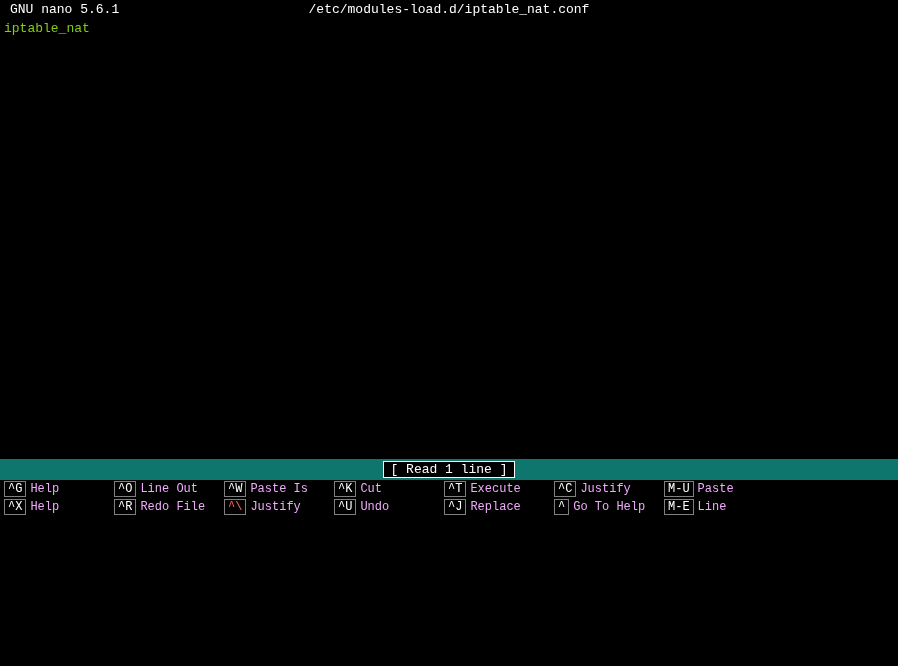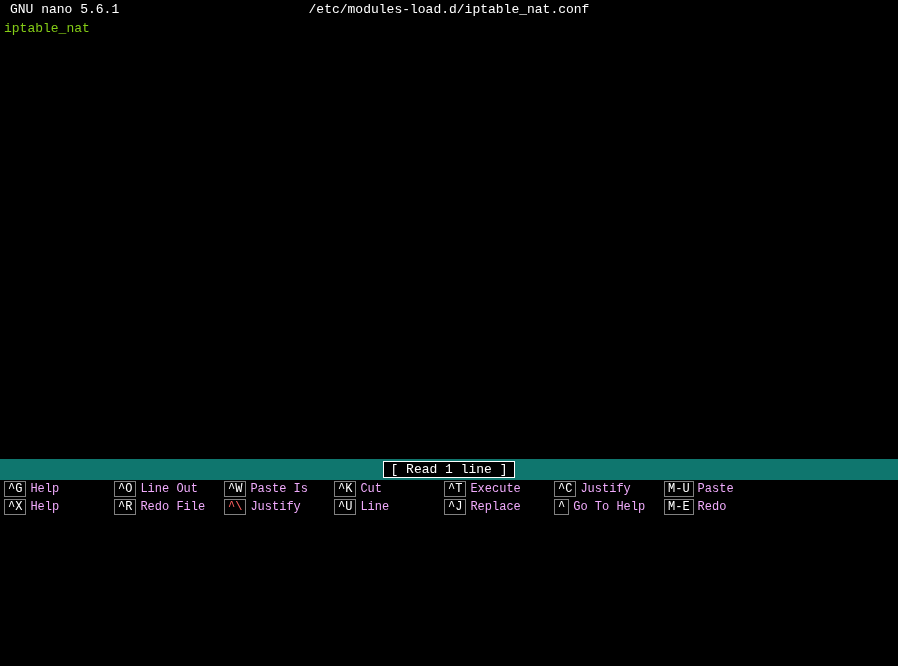--- a/index.html
+++ b/index.html
@@ -163,29 +163,29 @@
       <div class="shortcut-item">
         <span class="shortcut-key">^R</span>
         <span class="shortcut-label">Redo File</span>
       </div>
       <div class="shortcut-item">
         <span class="shortcut-key"><span class="shortcut-key-red">^\</span></span>
         <span class="shortcut-label">Justify</span>
       </div>
       <div class="shortcut-item">
         <span class="shortcut-key">^U</span>
-        <span class="shortcut-label">Line</span>
+        <span class="shortcut-label">Undo</span>
       </div>
       <div class="shortcut-item">
         <span class="shortcut-key">^J</span>
         <span class="shortcut-label">Replace</span>
       </div>
       <div class="shortcut-item">
         <span class="shortcut-key">^</span>
         <span class="shortcut-label">Go To Help</span>
       </div>
       <div class="shortcut-item">
         <span class="shortcut-key">M-E</span>
-        <span class="shortcut-label">Redo</span>
+        <span class="shortcut-label">Line</span>
       </div>
     </div>
   </div>
 </div>
 
 </body></html>

